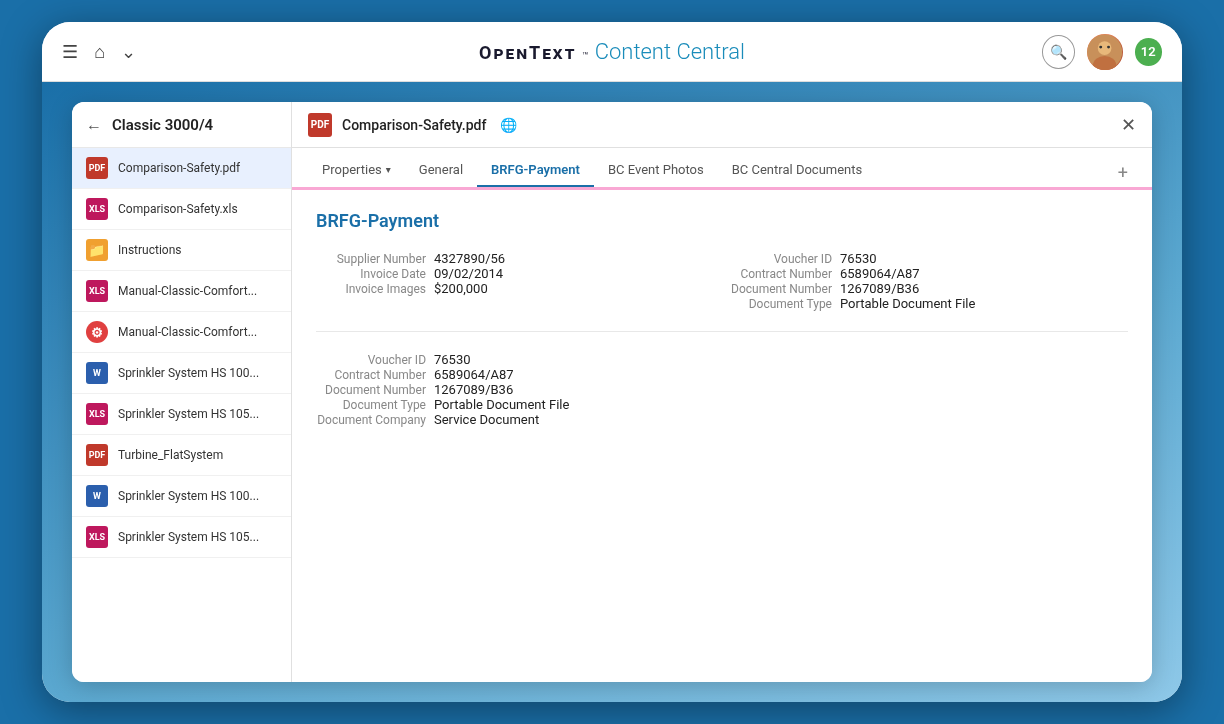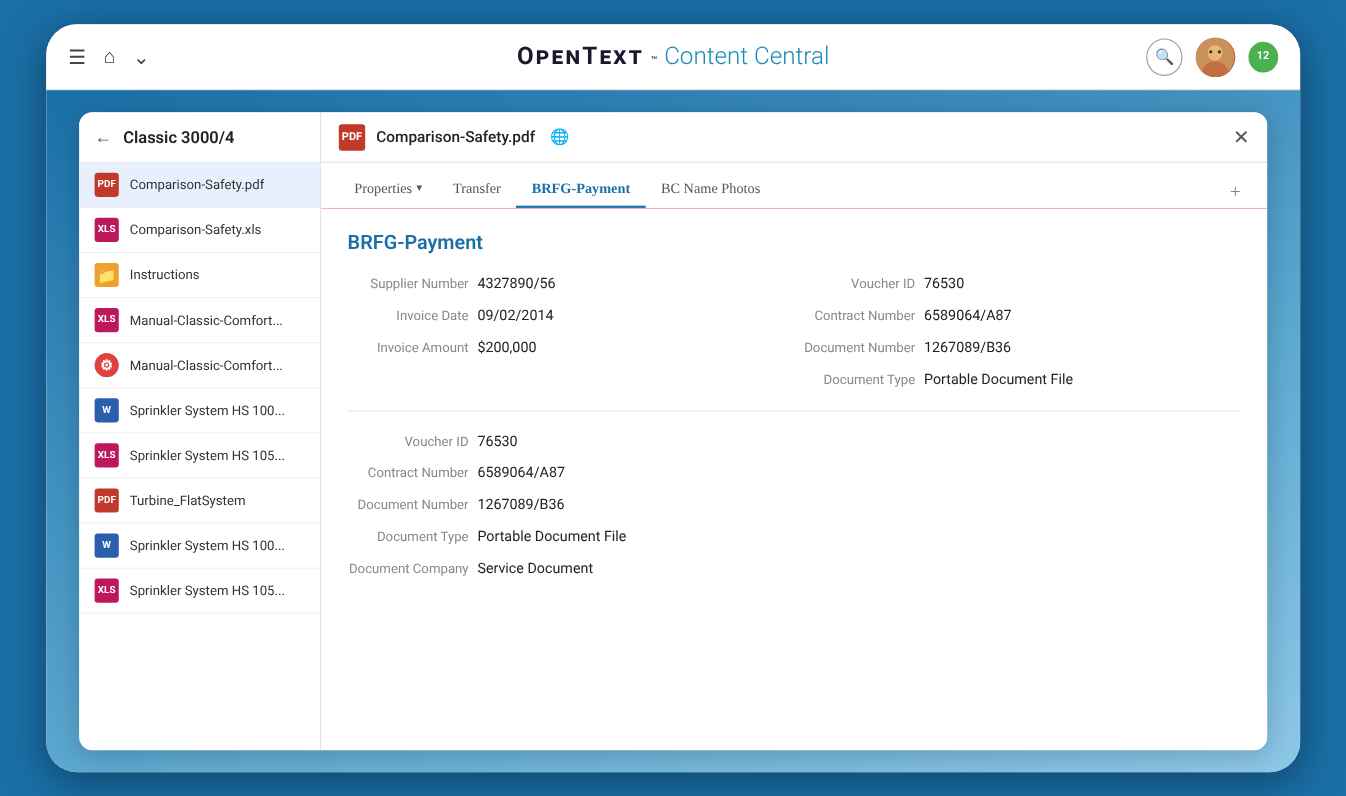--- a/index.html
+++ b/index.html
@@ -52,21 +52,21 @@
       display: flex;
       align-items: center;
       justify-content: center;
     }
     .brand-logo {
       display: flex;
       align-items: baseline;
       gap: 6px;
     }
     .brand-opentext {
-      font-size: 22px;
+      font-size: 18px;
       font-weight: 700;
       letter-spacing: 2px;
       color: #1a1a2e;
       font-variant: small-caps;
     }
     .brand-tm {
       font-size: 10px;
       vertical-align: super;
       color: #1a1a2e;
     }
@@ -98,21 +98,21 @@
       overflow: hidden;
       display: flex; align-items: center; justify-content: center;
       font-size: 11px;
       color: #fff;
     }
     .notif-badge {
       width: 28px; height: 28px;
       border-radius: 50%;
       background: #4caf50;
       color: #fff;
-      font-size: 10px;
+      font-size: 13px;
       font-weight: 600;
       display: flex; align-items: center; justify-content: center;
       cursor: pointer;
     }
 
     
     .content-area {
       flex: 1;
       background: linear-gradient(160deg, #1a6fa8 0%, #5ba8d0 60%, #8ec8e8 100%);
       padding: 20px 30px;
@@ -225,26 +225,25 @@
       margin-left: auto;
       font-size: 18px;
       color: #555;
       cursor: pointer;
       font-weight: 300;
     }
 
     
     .tabs-bar {
       height: 42px;
-      border-bottom: 1px solid #f9a8d4;
+      border-bottom: 3px solid #f9a8d4;
       display: flex;
       align-items: flex-end;
       padding: 0 16px;
       gap: 0;
-      font-family: Liberation Serif, serif;
     }
     .tab {
       padding: 8px 14px;
       font-size: 13px;
       color: #555;
       cursor: pointer;
       border-bottom: 2px solid transparent;
       white-space: nowrap;
     }
     .tab.active {
@@ -283,21 +282,20 @@
     
     .form-grid {
       display: grid;
       grid-template-columns: 1fr 1fr;
       gap: 0;
       margin-bottom: 10px;
     }
     .form-col {
       display: flex;
       flex-direction: column;
-      gap: 14px;
     }
     .form-row {
       display: flex;
       align-items: baseline;
       gap: 8px;
     }
     .form-label {
       font-size: 12px;
       color: #888;
       text-align: right;
@@ -418,43 +416,44 @@
           <span class="file-header-name">Comparison-Safety.pdf</span>
           <span class="globe-icon">🌐</span>
           <span class="close-btn">✕</span>
         </div>
 
         <div class="tabs-bar">
           <div id="tabs-container" style="display:flex;align-items:flex-end;gap:0;flex:1;">
               <div class="tab">
                 <span class="tab-properties">Properties <span style="font-size:10px;">▾</span></span>
               </div>
-              <div class="tab">Transfer</div>
+              <div class="tab">General</div>
               <div class="tab active">BRFG-Payment</div>
-              <div class="tab">BC Name Photos</div>
+              <div class="tab">BC Event Photos</div>
+              <div class="tab">BC Central Documents</div>
             </div>
           <span class="tab-add">+</span>
         </div>
 
         <div class="content-scroll">
 
           <div class="section-title">BRFG-Payment</div>
 
           <div class="form-grid">
             <div class="form-col" id="brfg-left">
                 <div class="form-row">
                   <span class="form-label">Supplier Number</span>
                   <span class="form-value">4327890/56</span>
                 </div>
                 <div class="form-row">
                   <span class="form-label">Invoice Date</span>
                   <span class="form-value">09/02/2014</span>
                 </div>
                 <div class="form-row">
-                  <span class="form-label">Invoice Amount</span>
+                  <span class="form-label">Invoice Images</span>
                   <span class="form-value">$200,000</span>
                 </div>
               </div>
             <div class="form-col" id="brfg-right">
                 <div class="form-row">
                   <span class="form-label">Voucher ID</span>
                   <span class="form-value">76530</span>
                 </div>
                 <div class="form-row">
                   <span class="form-label">Contract Number</span>

